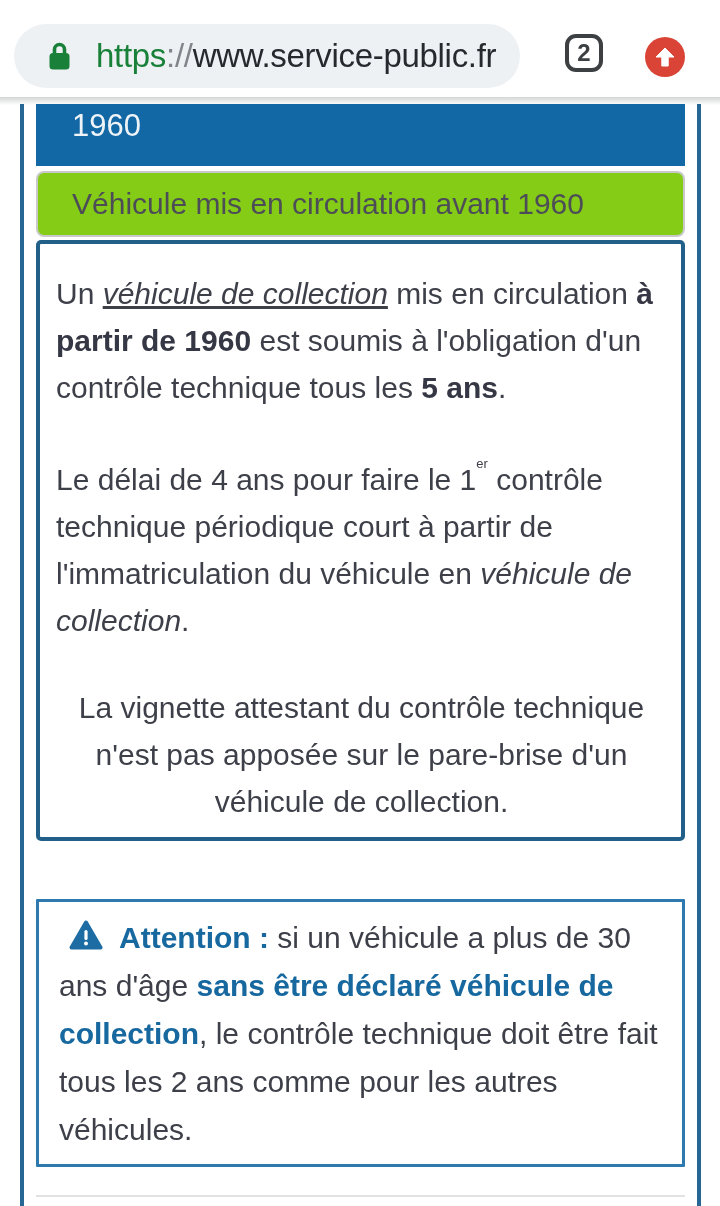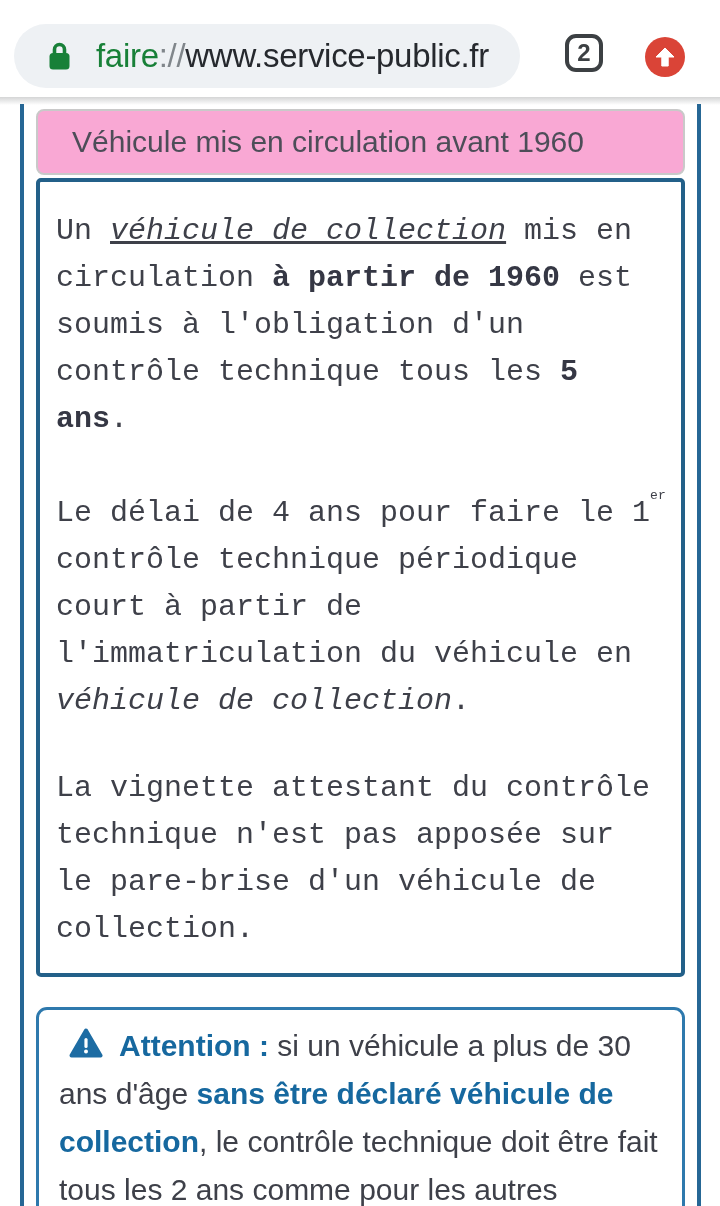--- a/index.html
+++ b/index.html
@@ -22,68 +22,71 @@
     background:linear-gradient(rgba(60,64,67,0.22),rgba(60,64,67,0));}
   
   .page{position:relative;height:1109px;}
   .side-line{position:absolute;top:7px;bottom:0;width:4px;background:#266795;}
   .side-line.left{left:20px;}
   .side-line.right{left:697px;}
   .page-inner{position:absolute;left:36px;top:7px;width:649px;}
   
   .tab-active{height:62px;background:#1268a4;color:#eef3f8;font-size:31px;line-height:44px;
     padding-left:36px;box-sizing:border-box;}
-  .tab-inactive{margin-top:5px;height:66px;background:#f9a8d4;border:2px solid #c9c9c9;border-radius:8px;
+  .tab-inactive{margin-top:5px;height:66px;background:#84cc16;border:2px solid #c9c9c9;border-radius:8px;
     box-sizing:border-box;display:flex;align-items:center;padding-left:34px;
     font-size:30px;color:#4d4d58;}
   
   .content-box{margin-top:3px;border:4px solid #236089;border-radius:5px;box-sizing:border-box;
     padding:26px 14px 12px 16px;font-size:30px;line-height:47px;color:#3e4049;}
-  .content-box p{margin:0 0 40px 0;font-family:Liberation Mono, monospace;}
-  .content-box p:last-child{margin-bottom:8px;}
+  .content-box p{margin:0 0 40px 0;}
+  .content-box p:last-child{margin-bottom:0;text-align:center;}
   .term-link{font-style:italic;text-decoration:underline;color:#3e4049;}
   .content-box b,.content-box strong{color:#353744;}
   .em-italic{font-style:italic;}
   sup.ord{font-size:13px;position:relative;top:-11px;}
   
-  .attention-box{margin-top:30px;border:3px solid #2e79ad;border-radius:11px;box-sizing:border-box;
+  .attention-box{margin-top:58px;border:3px solid #2e79ad;border-radius:1px;box-sizing:border-box;
     padding:12px 16px 10px 20px;font-size:30px;line-height:48px;color:#3e4049;}
   .warn-icon{display:inline-block;vertical-align:-3px;margin:0 16px 0 10px;}
   .attn-label{font-weight:bold;color:#16689f;}
   .attn-bold{font-weight:bold;color:#16689f;text-decoration:none;}
   .hairline{margin-top:28px;height:2px;background:#e2e2e2;}
 </style>
 </head>
 <body>
 
 <div class="browser-bar">
   <div class="url-pill">
     <svg class="lock-svg" width="23" height="30" viewBox="0 0 23 30">
       <path d="M6.5 14 V8.5 a5 5 0 0 1 10 0 V14" fill="none" stroke="#188038" stroke-width="3.6"></path>
       <rect x="1.5" y="12" width="20" height="16.5" rx="3.5" fill="#188038"></rect>
     </svg>
-    <div class="url"><span class="scheme">faire</span><span class="sep">://</span><span class="host">www.service-public.fr</span></div>
+    <div class="url"><span class="scheme">https</span><span class="sep">://</span><span class="host">www.service-public.fr</span></div>
   </div>
   <div class="tab-counter">
     <span>2</span>
   </div>
   <div class="update-btn">
     <svg width="22" height="22" viewBox="0 0 22 22">
       <path d="M11 2 L20 11 H14.2 V20 H7.8 V11 H2 Z" fill="#ffffff" stroke="#ffffff" stroke-width="1" stroke-linejoin="round"></path>
     </svg>
   </div>
 </div>
 <div class="content-shadow"></div>
 
 <div class="page">
   <div class="side-line left"></div>
   <div class="side-line right"></div>
 
   <div class="page-inner">
 
+    <div class="tab-active">
+      <span>1960</span>
+    </div>
 
     <div class="tab-inactive">
       <span>Véhicule mis en circulation avant 1960</span>
     </div>
 
     <div class="content-box">
       <p><span>Un </span><a class="term-link">véhicule de collection</a><span> mis en circulation </span><strong>à partir de 1960</strong><span> est soumis à l'obligation d'un contrôle technique tous les </span><strong>5 ans</strong><span>.</span></p>
 
       <p><span>Le délai de 4 ans pour faire le 1</span><sup class="ord">er</sup><span> contrôle technique périodique court à partir de l'immatriculation du véhicule en </span><span class="em-italic">véhicule de collection</span><span>.</span></p>
 

